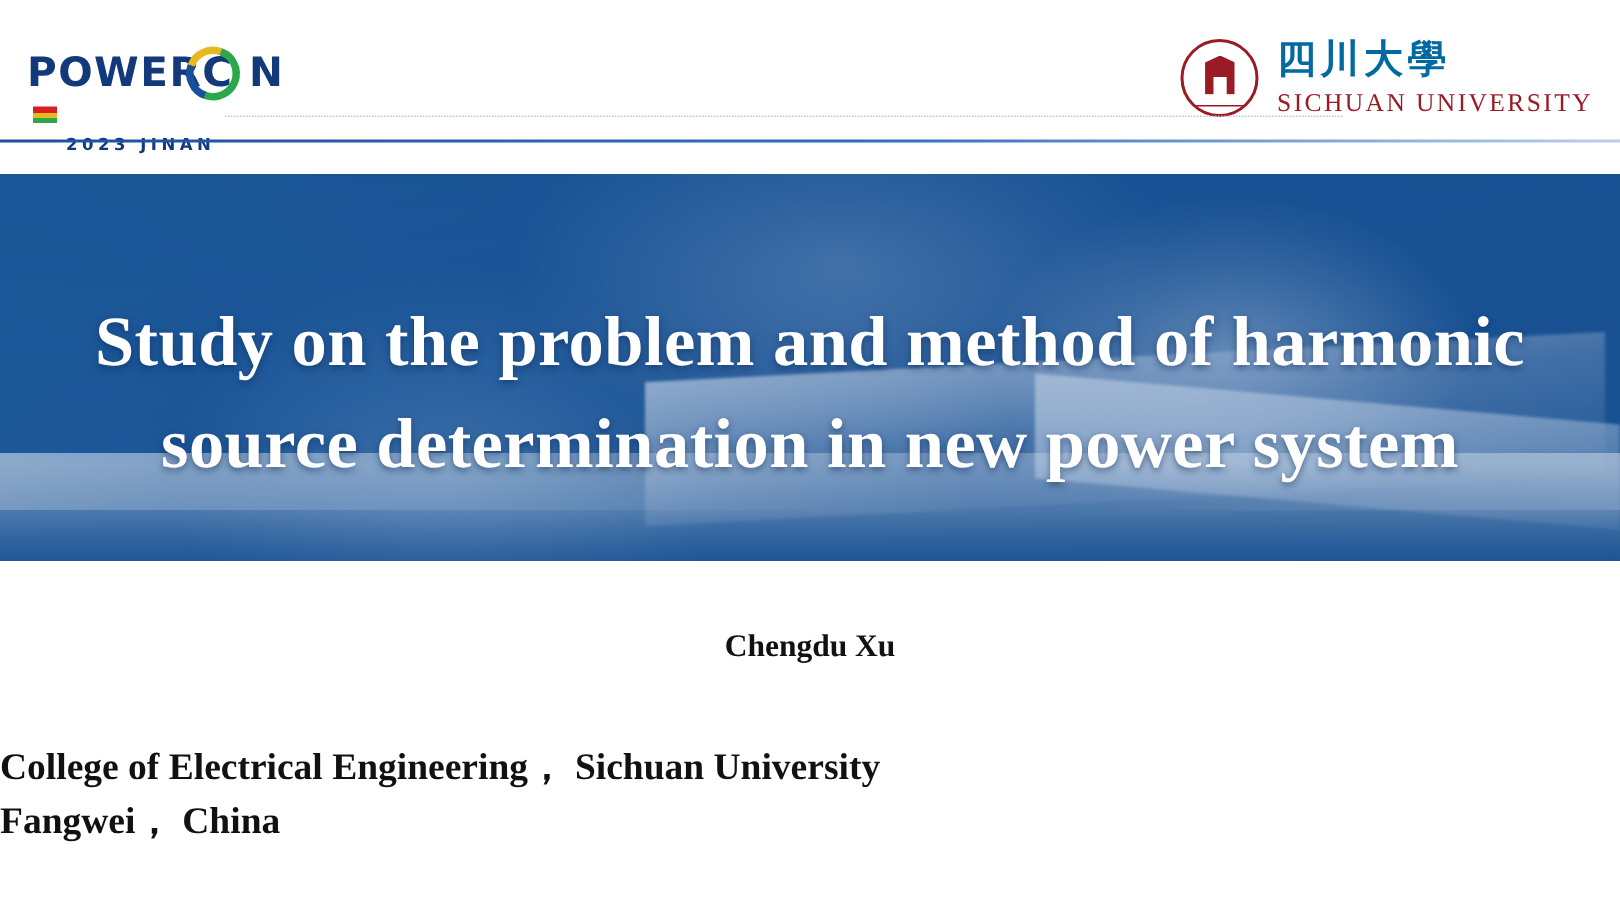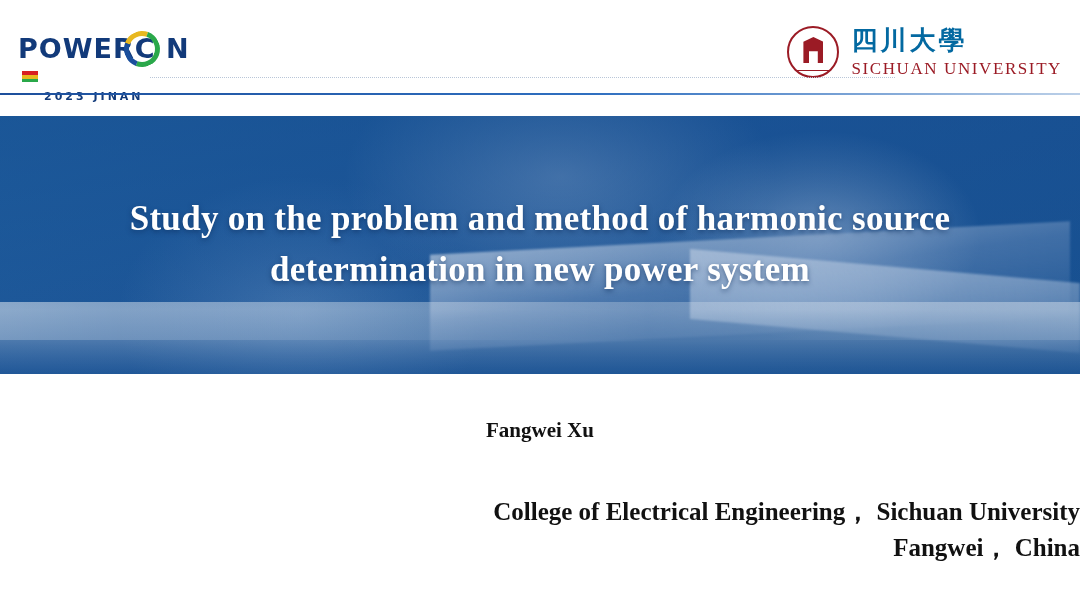--- a/index.html
+++ b/index.html
@@ -214,21 +214,21 @@
   }
   .title {
     position: absolute;
     left: 0;
     top: 78px;
     width: 1080px;
     text-align: center;
     color: #ffffff;
     font-family: "Liberation Serif", serif;
     font-weight: bold;
-    font-size: 35px;
+    font-size: 47px;
     line-height: 1.45;
     letter-spacing: 0.3px;
     text-shadow: 0 2px 5px rgba(10,40,85,0.55);
     padding: 0 30px;
     box-sizing: border-box;
   }
 
   
   .body-area {
     position: absolute;
@@ -247,21 +247,21 @@
     font-family: "Liberation Serif", serif;
     font-weight: bold;
     font-size: 21px;
     color: #111111;
   }
   .affiliation {
     position: absolute;
     left: 0;
     top: 120px;
     width: 1080px;
-    text-align: right;
+    text-align: left;
     font-family: "Liberation Serif", serif;
     font-weight: bold;
     font-size: 25px;
     color: #111111;
     line-height: 1.45;
   }
   .affil-line2 {
     display: block;
   }
 </style>
@@ -295,20 +295,20 @@
     <div class="banner-photo"></div>
     <div class="banner-roof"></div>
     <div class="banner-roof2"></div>
     <div class="banner-wash"></div>
     <div class="banner-shade"></div>
     <div class="banner-scrim"></div>
     <div class="title">Study on the problem and method of harmonic source determination in new power system</div>
   </div>
 
   <div class="body-area">
-    <div class="author">Fangwei Xu</div>
+    <div class="author">Chengdu Xu</div>
     <div class="affiliation">
       <span>College of Electrical Engineering，  Sichuan University</span>
       <span class="affil-line2">Fangwei，  China</span>
     </div>
   </div>
 
 </div>
 
 </body></html>

